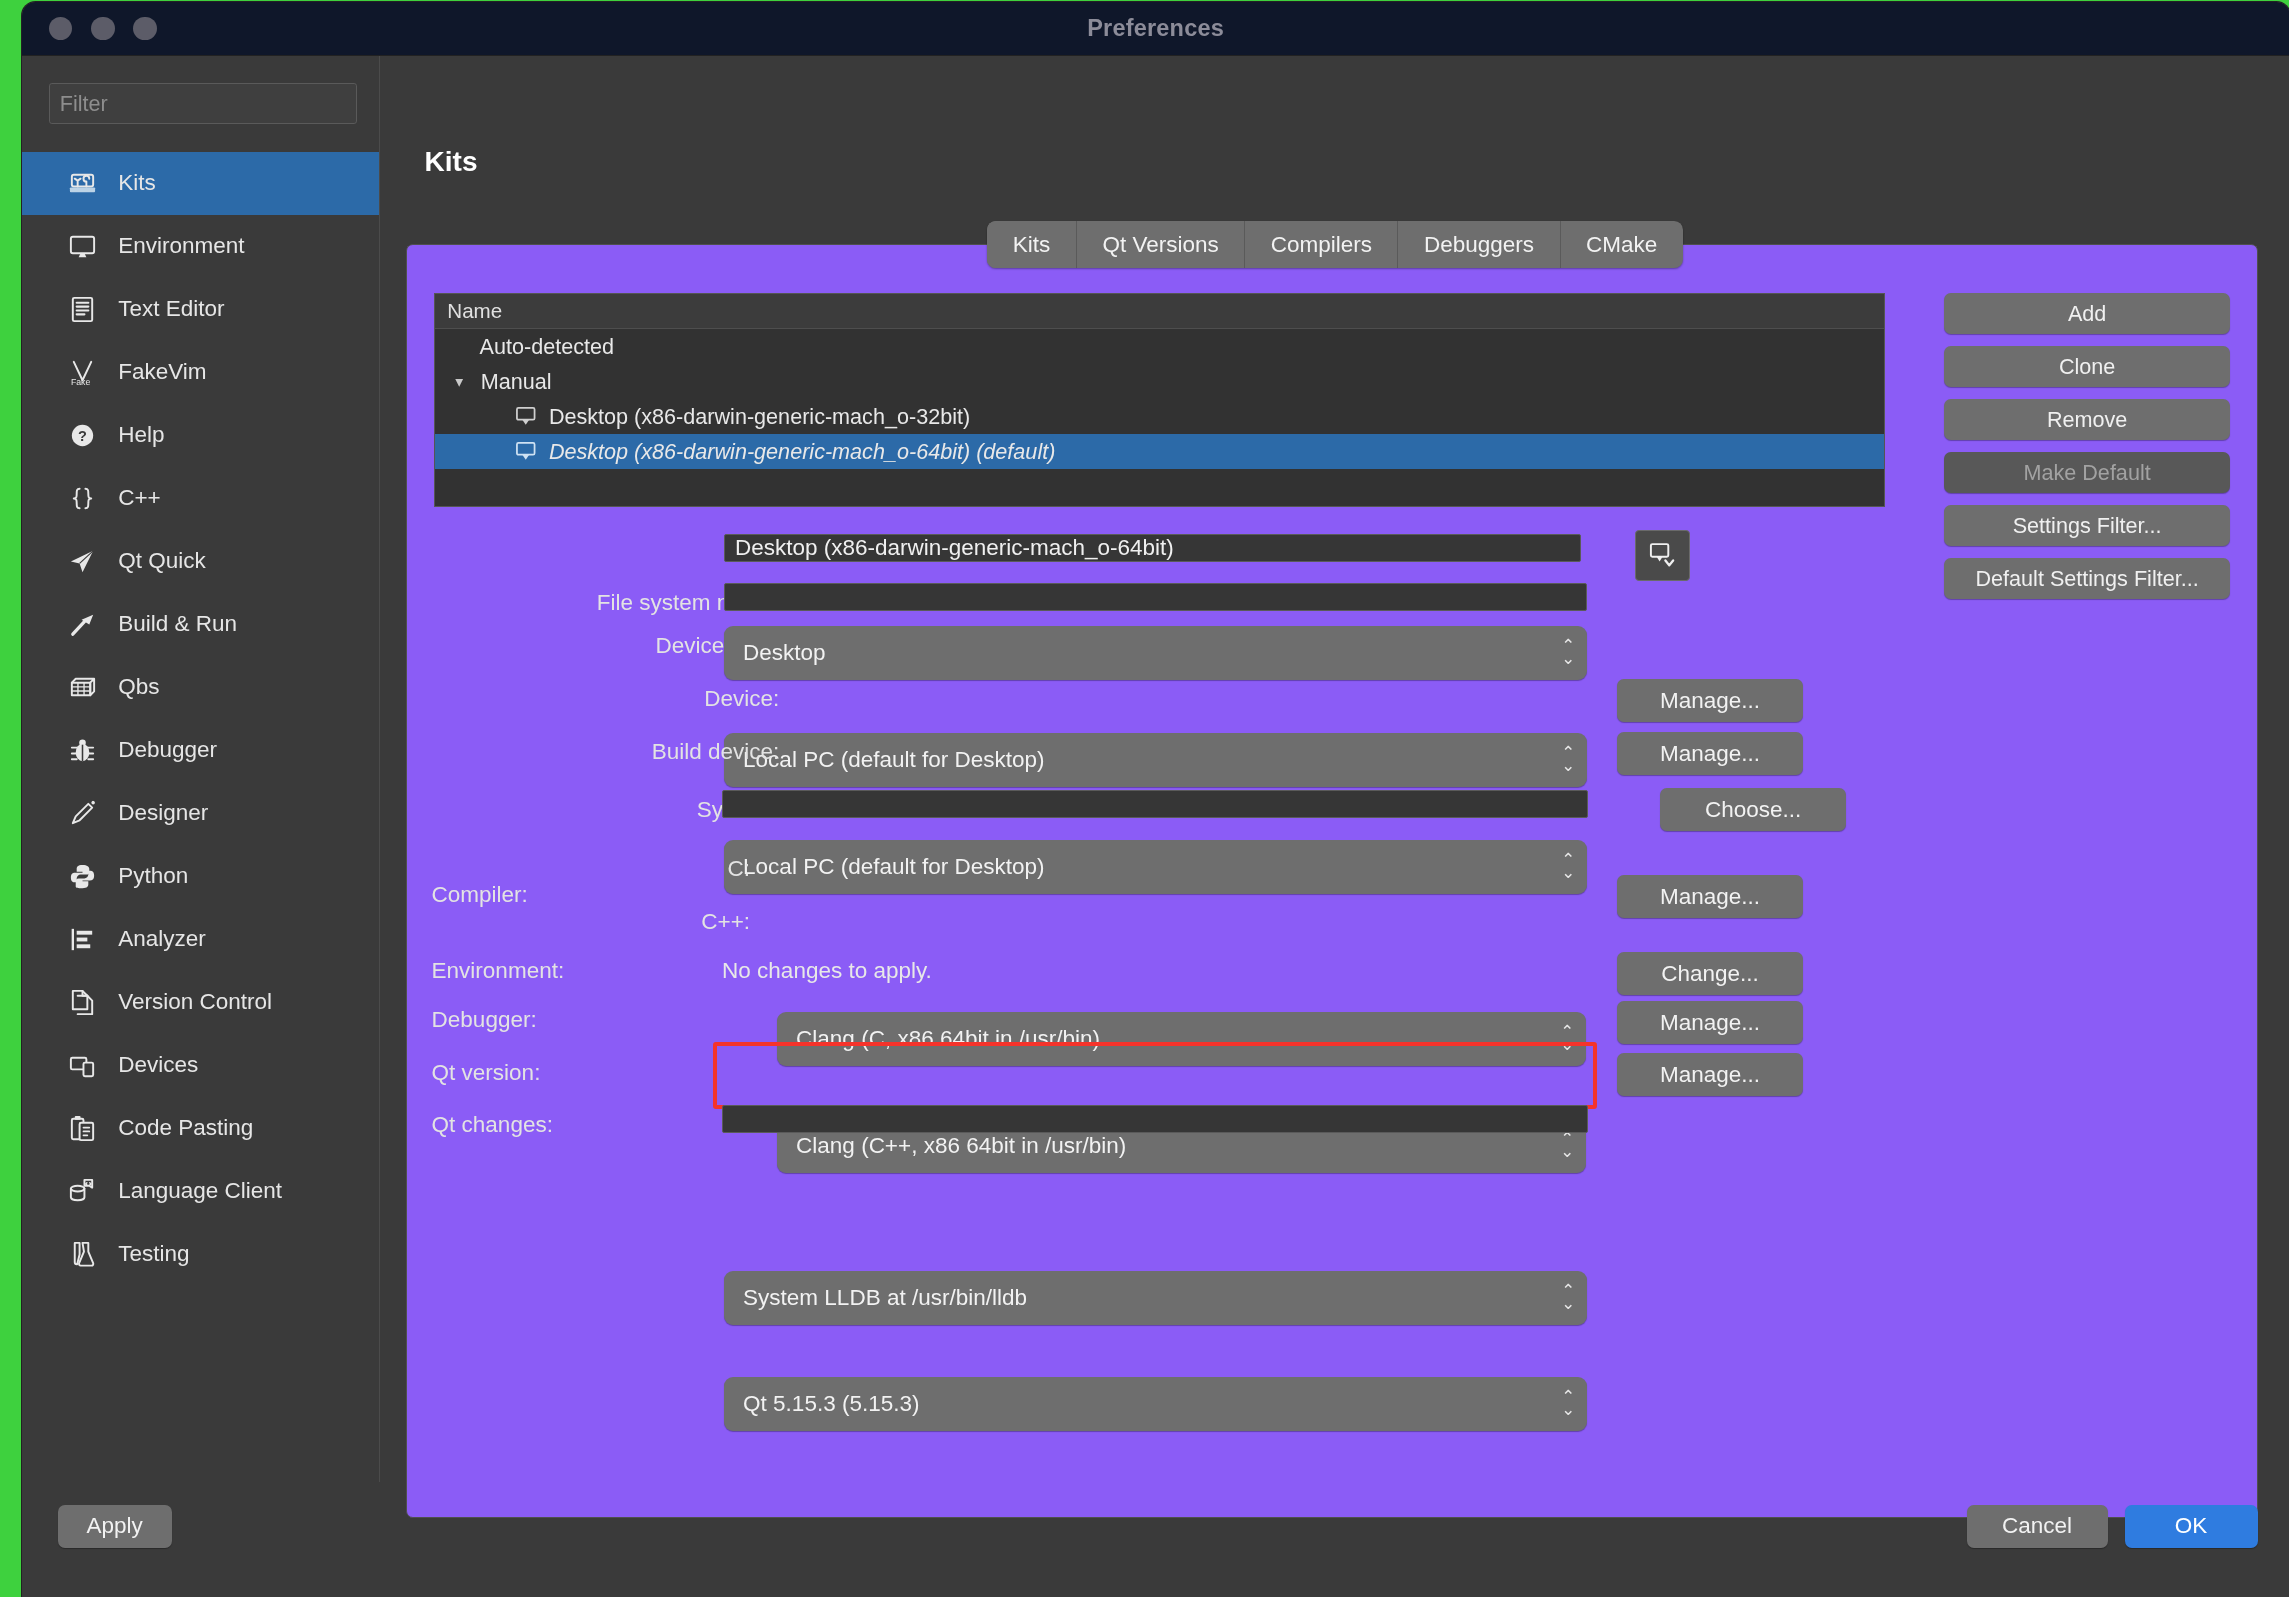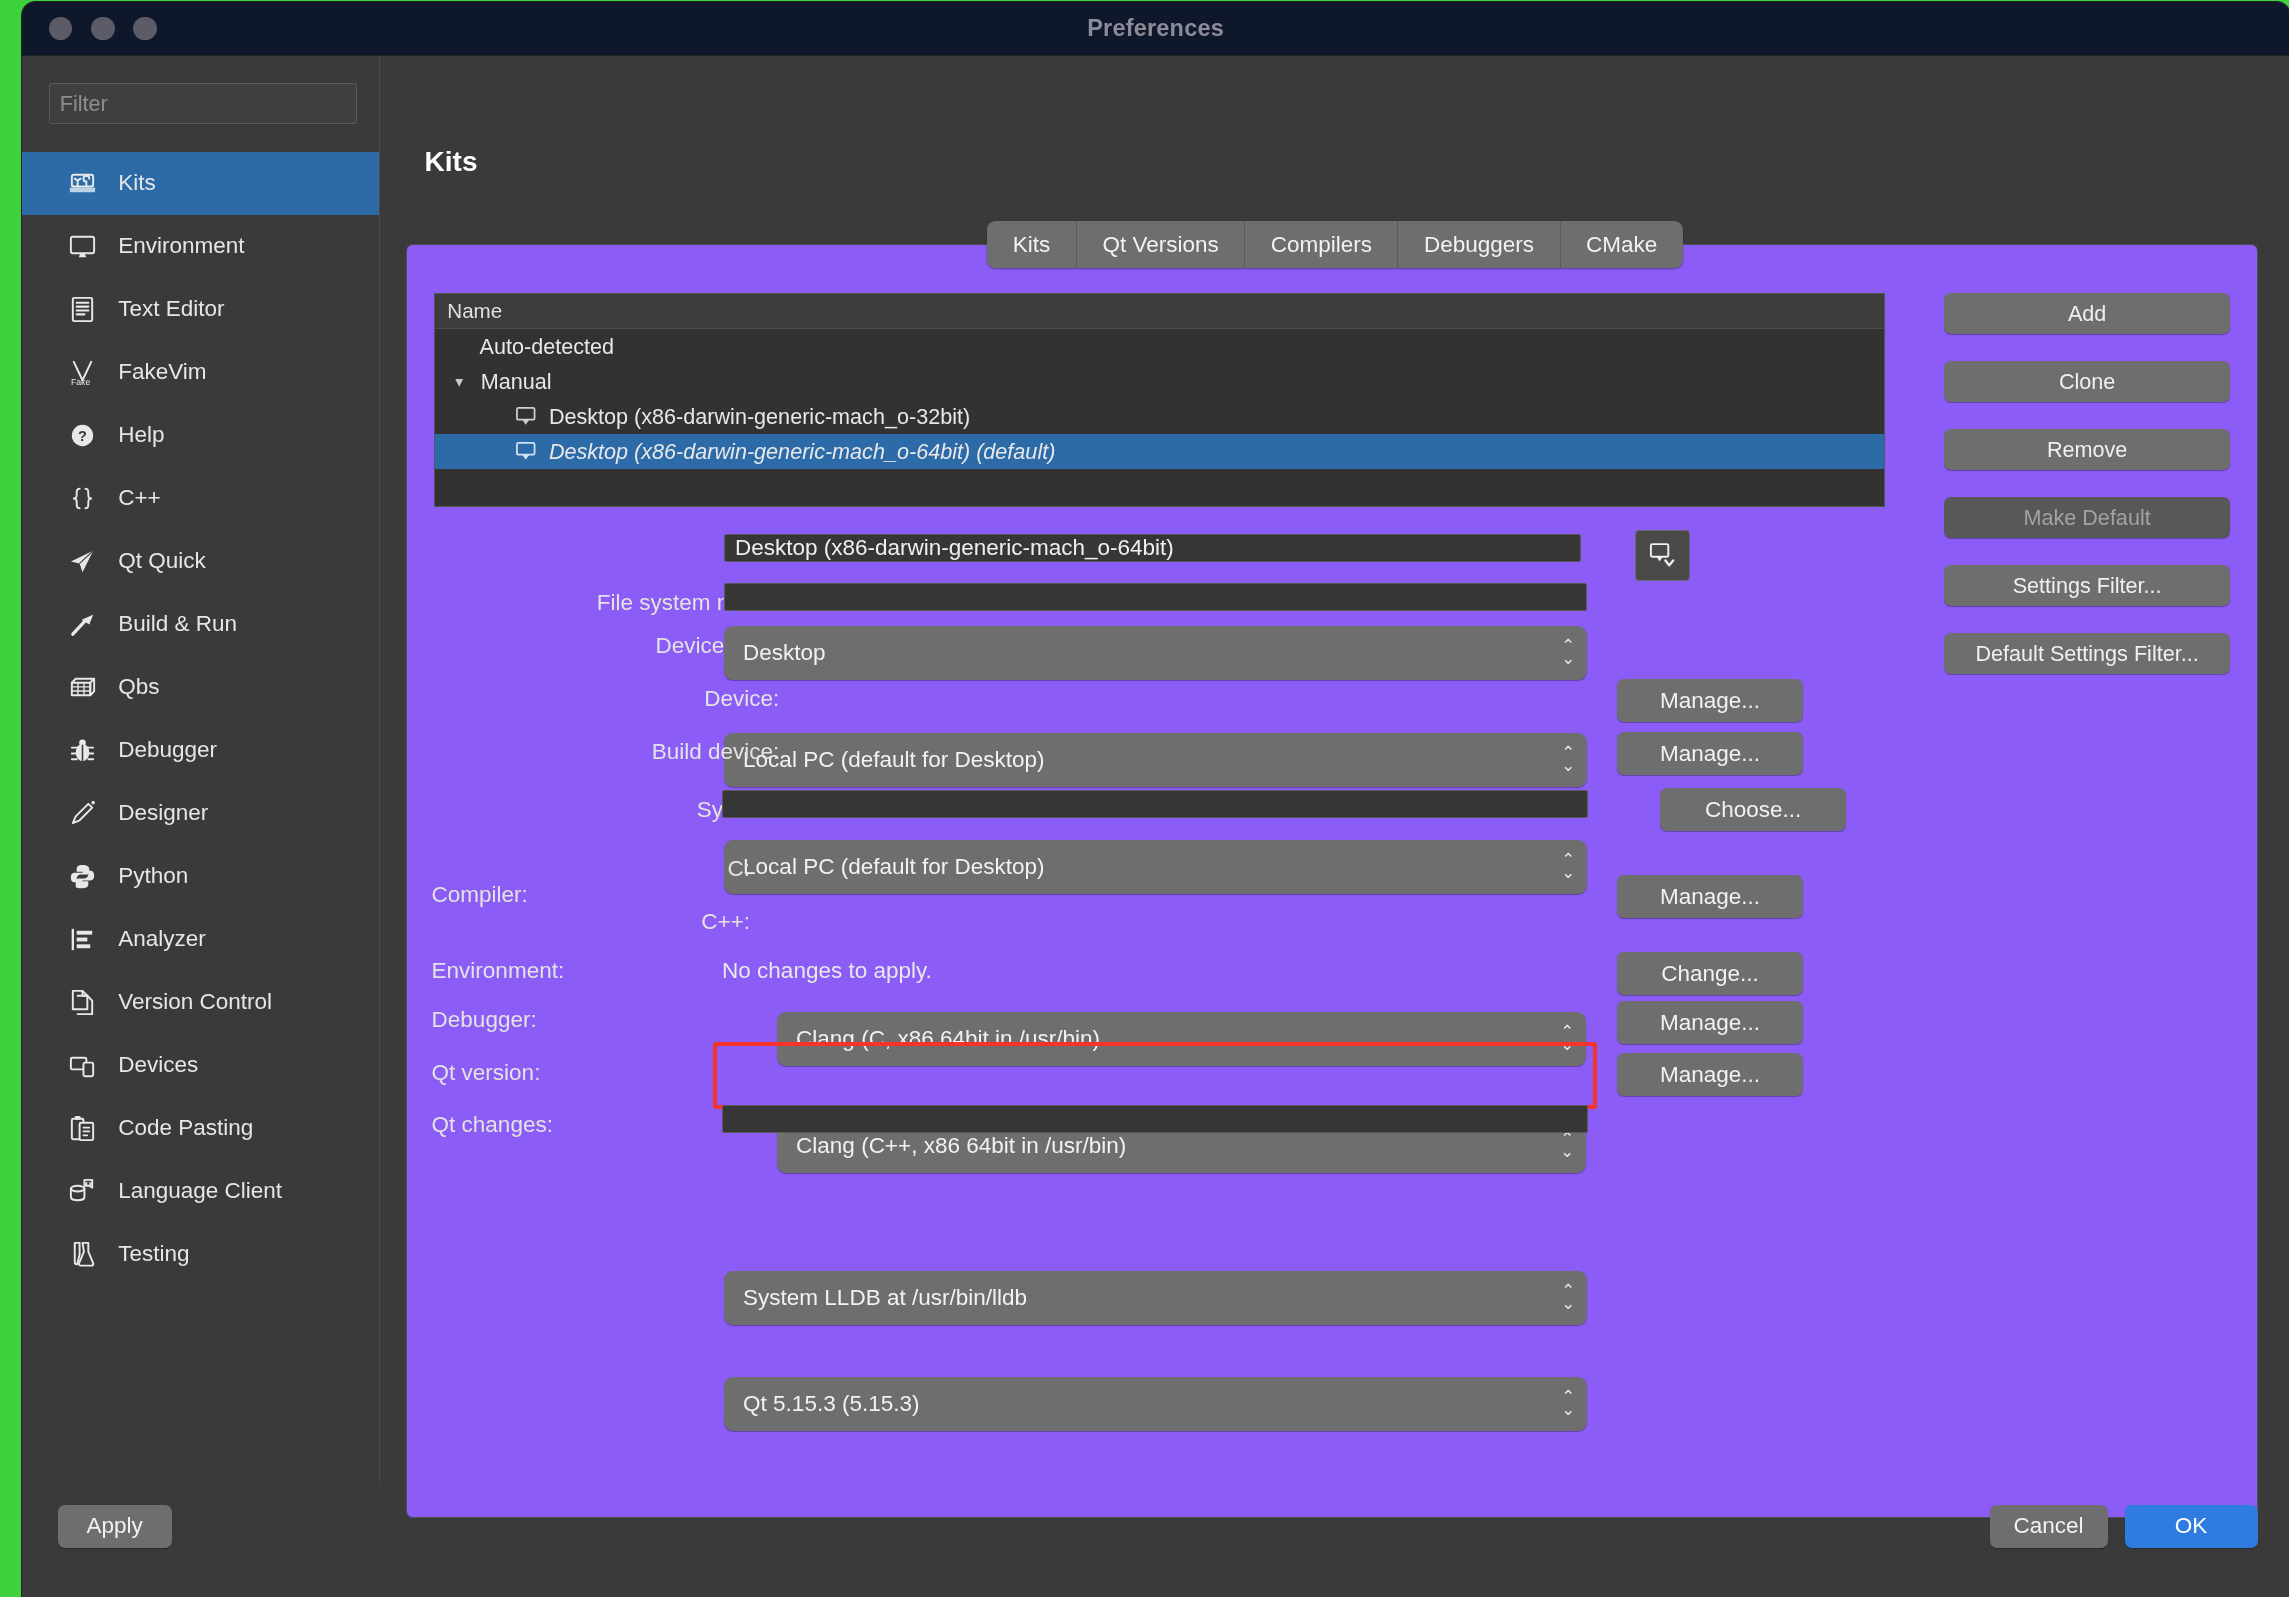--- a/index.html
+++ b/index.html
@@ -101,21 +101,21 @@
   .kitrow.lvl1{ padding-left:45px; }
   .kitrow.lvl1.collapsible{ padding-left:13.7px; gap:10.8px; }
   .kitrow.lvl2{ padding-left:78px; gap:10.8px; }
   .kitrow.selected{ background:#2c6aa8; font-style:italic; }
   .chev{ width:21.6px; display:flex; align-items:center; justify-content:center; color:#c9c9c9; font-size:15.7px; }
   .mon-icon{ width:25.5px; height:21.6px; display:flex; align-items:center; justify-content:center; }
 
   
   .btncol{ position:absolute; right:26.5px; top:48px; width:286px; }
   .btn{
-    display:block; width:100%; height:41px; margin-bottom:27px;
+    display:block; width:100%; height:41px; margin-bottom:12px;
     background:#6e6e6e; border:none; border-radius:6.9px;
     color:#f0f0f0; font-size:21.6px; cursor:default;
     font-family:"Liberation Sans", sans-serif;
     box-shadow:0 1px 1px rgba(0,0,0,.3);
   }
   .btn.disabled{ color:#a2a2a2; background:#585858; }
   .btn.wide-last{ margin-bottom:0; }
 
   
   .form{ position:absolute; left:0; right:0; top:289px; }
@@ -522,19 +522,19 @@
 
           <div class="flabel leftal" style="top:578px;">Qt changes:</div>
           <input class="textinput fctl" style="left: 315px; top: 571px; width: 866px;" value="">
         </div>
 
       </div>
     </div>
 
     <div class="footer">
       <button class="fbtn grey" style="left:36px; top:22.5px; width:114px;">Apply</button>
-      <button class="fbtn grey" style="right:182px; top:22.5px; width:118px;">Cancel</button>
+      <button class="fbtn grey" style="right:182px; top:22.5px; width:141px;">Cancel</button>
       <button class="fbtn blue" style="right:32px; top:22.5px; width:133px;">OK</button>
     </div>
 
   </div>
 </div>
 
 
 </body></html>

